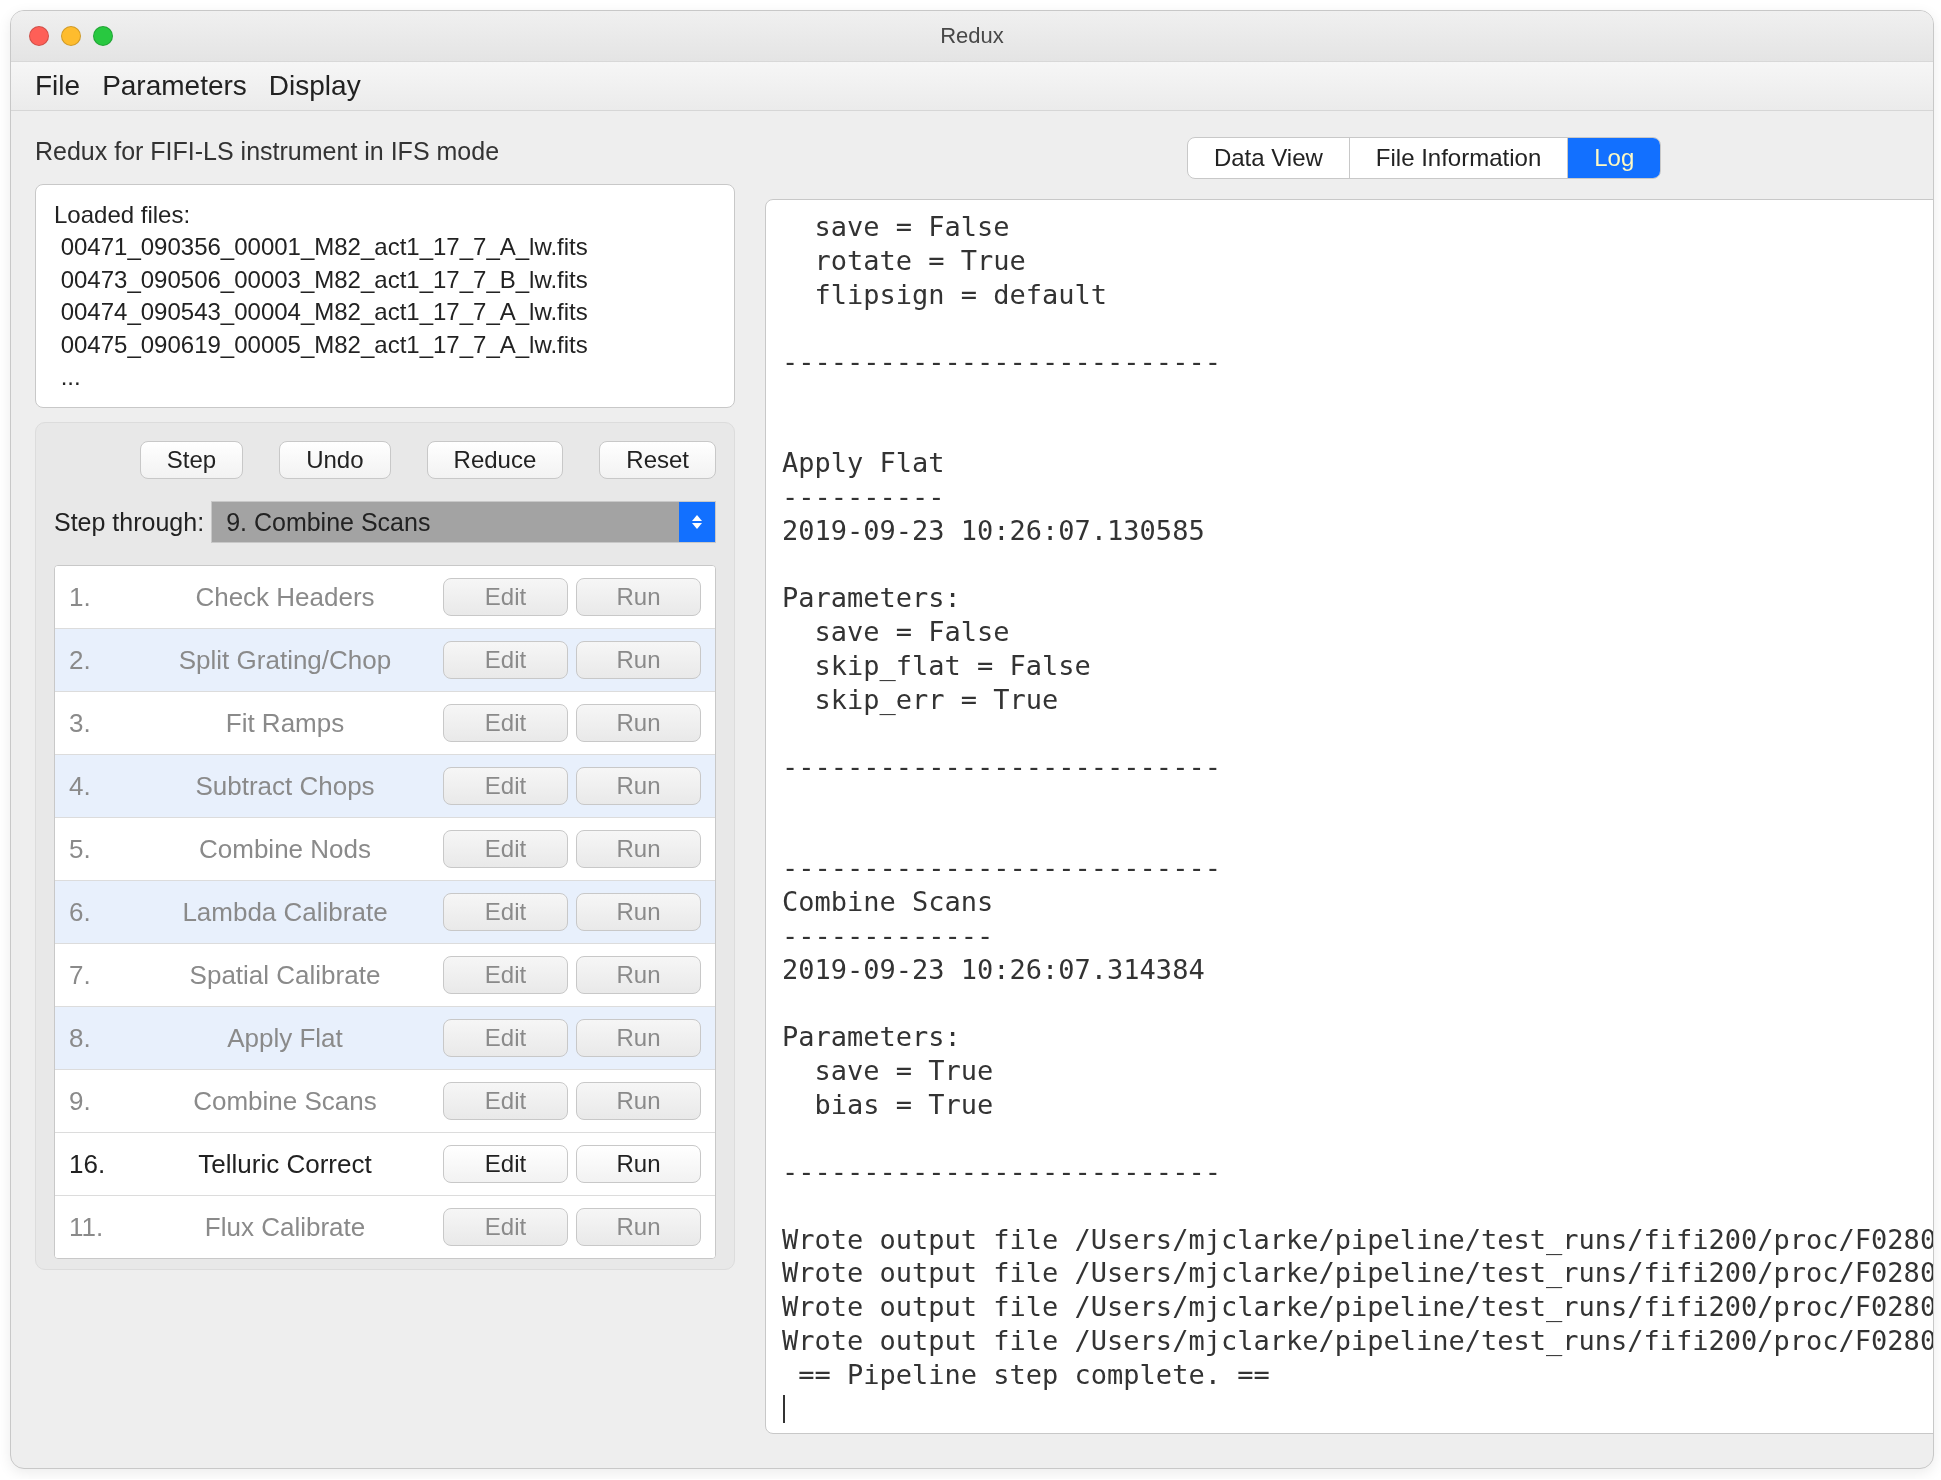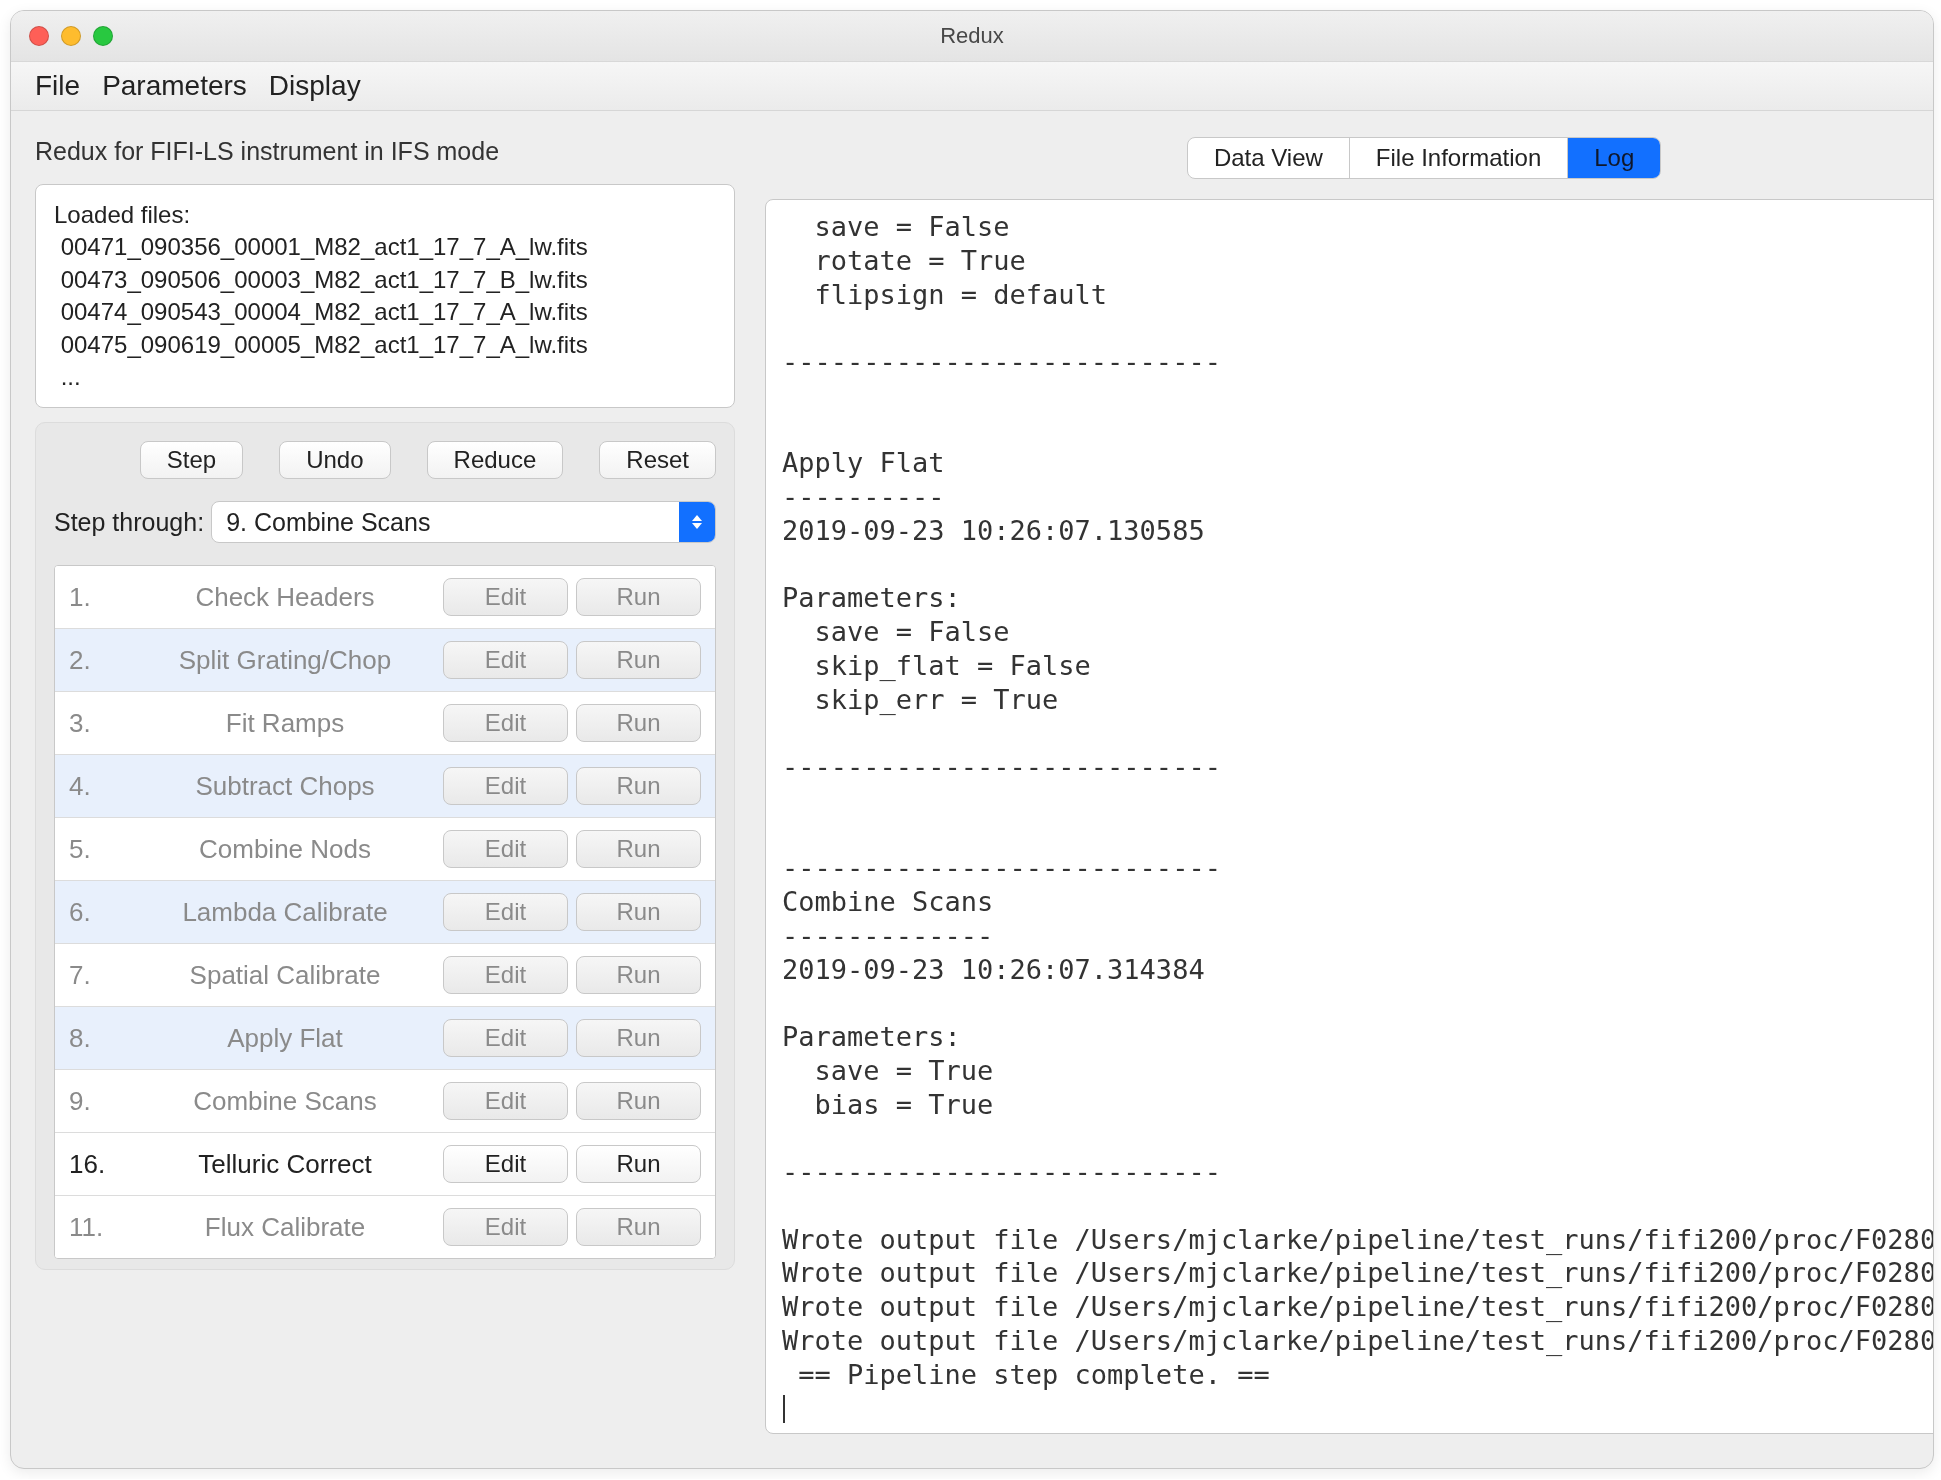--- a/index.html
+++ b/index.html
@@ -115,23 +115,23 @@
     padding: 4px 26px;
     cursor: pointer;
   }
   .step-through-row {
     display: flex; align-items: center; gap: 7px;
     font-size: 25px;
   }
   .popup {
     flex: 1;
     display: flex; align-items: center;
-    background: #ffffff;
-    border: 1px solid var(--border);
-    border-radius: 8px;
+    background: #a3a3a3;
+    border: 1px solid var(--border);
+    border-radius: 0;
     height: 40px;
     overflow: hidden;
     justify-content: center;
   }
   .popup span { flex: 1; padding: 0 14px; font-size: 25px; color: #222; }
   .popup .end {
     width: 36px; height: 100%;
     background: var(--accent);
     display: flex; flex-direction: column; align-items: center; justify-content: center;
     gap: 2px;
@@ -181,21 +181,21 @@
     font: inherit;
     font-size: 24px;
     padding: 6px 26px;
     border: none;
     background: transparent;
     border-right: 1px solid var(--border);
     cursor: pointer;
     color: #222;
   }
   .seg button:last-child { border-right: none; }
-  .seg button.active { background: var(--accent); color: #0f172a; }
+  .seg button.active { background: var(--accent); color: #fef9c3; }
   .log-panel {
     flex: 1;
     background: var(--bg-white);
     border: 1px solid var(--border);
     border-radius: 8px;
     padding: 10px 16px 8px 16px;
     font-family: "SFMono-Regular", Menlo, Consolas, monospace;
     font-size: 27px;
     line-height: 1.25;
     color: #333;

